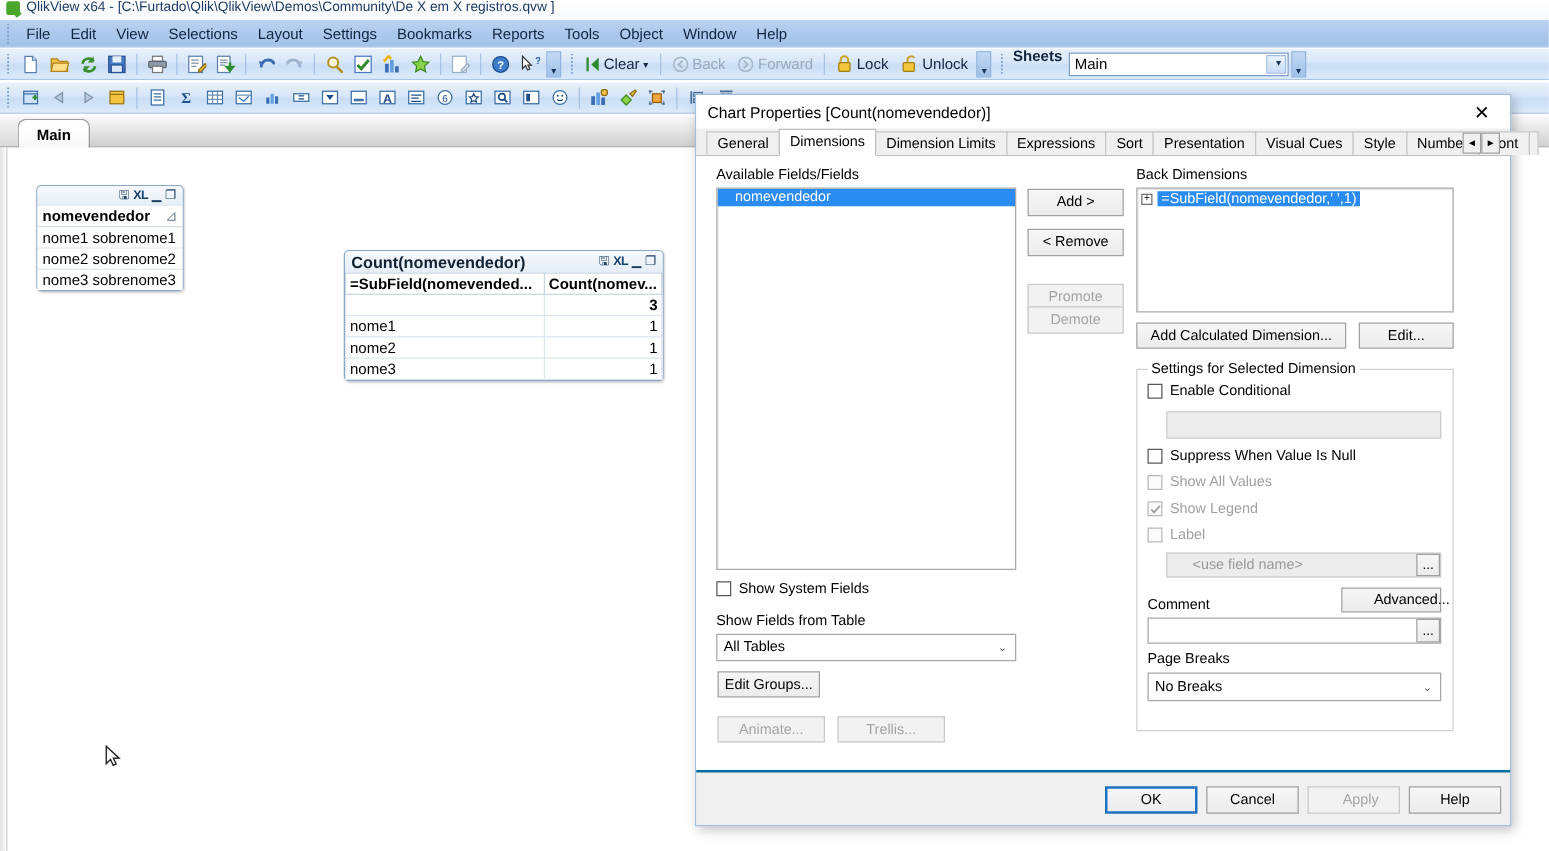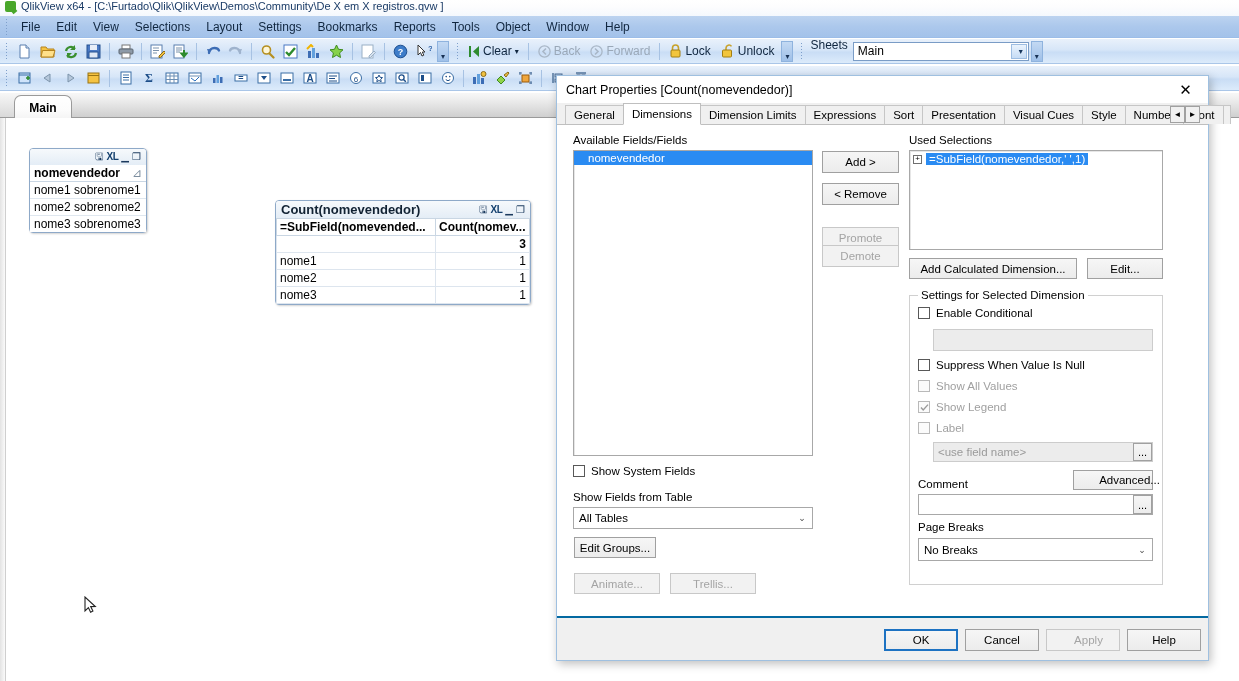--- a/index.html
+++ b/index.html
@@ -70,21 +70,21 @@
   .tb-txtbtn{
     display:flex;align-items:center;gap:3px;padding:1px 5px;height:20px;
     font-size:12px;color:#10263f;flex:0 0 auto;cursor:default;border-radius:2px;
   }
   .tb-txtbtn.disabled{ color:#9aa8b8; }
   .tb-overflow{
     width:12px;height:21px;display:flex;align-items:flex-end;justify-content:center;
     background:linear-gradient(to bottom,#c3d9f3,#9fc0e8); margin:0 2px;
     border:1px solid #8fb3de; flex:0 0 auto; font-size:8px; color:#173154;
   }
-  .sheets-label{ font-size:12px;color:#10263f;margin:0 5px 12px 2px; }
+  .sheets-label{ font-size:12px;color:#10263f;margin:0 5px 12px 2px;font-weight:bold; }
   .sheets-combo{
     width:176px;height:19px;background:#fff;border:1px solid #7a9cc6;
     display:flex;align-items:center;position:relative;flex:0 0 auto;
   }
   .sheets-combo span{ padding-left:4px;font-size:12px; }
   .sheets-combo .arrow{
     position:absolute;right:1px;top:1px;width:16px;height:15px;
     background:linear-gradient(to bottom,#eaf3fd,#c6dcf5);
     border:1px solid #9dbde2; display:flex;align-items:center;justify-content:center;
     font-size:7px;color:#16355c;
@@ -245,21 +245,21 @@
   .checkbox{
     width:12px;height:12px;border:1px solid #585858;background:#fff;
     flex:0 0 auto; display:inline-flex;align-items:center;justify-content:center;
   }
   .checkbox.dis{ border-color:#b9b9b9; background:#fbfbfb; }
   .chk-row{ display:flex;align-items:center;gap:6px; font-size:11.5px; }
   .chk-row.dis{ color:#a0a0a0; }
 
   .textinput{
     background:#fff;border:1px solid #a8a8a8; font-size:11.5px;
-    display:flex;align-items:center;padding-left:4px; position:relative;
+    display:flex;align-items:center;padding-left:20px; position:relative;
   }
   .textinput.dis{ background:#ececec; border-color:#cccccc; }
   .textinput .ellip{
     position:absolute; right:0; top:0; bottom:0; width:19px;
     background:linear-gradient(to bottom,#f6f6f6,#ececec);
     border:1px solid #a0a0a0; display:flex;align-items:center;justify-content:center;
     font-size:11px;
   }
   .placeholder{ color:#9a9a9a; }
 
@@ -743,21 +743,21 @@
     <div class="lbl" style="position:absolute;left:16px;top:9px;">Available Fields/Fields</div>
     <div class="listbox" style="position:absolute;left:16px;top:25px;width:240px;height:306px;">
       <div class="lb-item sel">nomevendedor</div>
     </div>
 
     <div class="btn" style="position:absolute;left:265px;top:26px;width:77px;height:22px;">Add &gt;</div>
     <div class="btn" style="position:absolute;left:265px;top:58px;width:77px;height:22px;">&lt; Remove</div>
     <div class="btn disabled" style="position:absolute;left:265px;top:90px;width:77px;height:22px;margin-top:12px;">Promote</div>
     <div class="btn disabled" style="position:absolute;left:265px;top:120px;width:77px;height:22px;">Demote</div>
 
-    <div class="lbl" style="position:absolute;left:352px;top:9px;">Used Selections</div>
+    <div class="lbl" style="position:absolute;left:352px;top:9px;">Back Dimensions</div>
     <div class="listbox" style="position:absolute;left:352px;top:25px;width:254px;height:100px;">
       <div style="display:flex;align-items:center;gap:4px;padding:2px 3px;">
         <span class="plus-box">+</span>
         <span style="background:#2a8bf2;color:#fff;font-size:11.5px;padding:0 3px;">=SubField(nomevendedor,' ',1)</span>
       </div>
     </div>
     <div class="btn" style="position:absolute;left:352px;top:133px;width:168px;height:21px;">Add Calculated Dimension...</div>
     <div class="btn" style="position:absolute;left:530px;top:133px;width:76px;height:21px;">Edit...</div>
 
     <div class="groupbox" style="left:352px;top:170px;width:254px;height:290px;">

